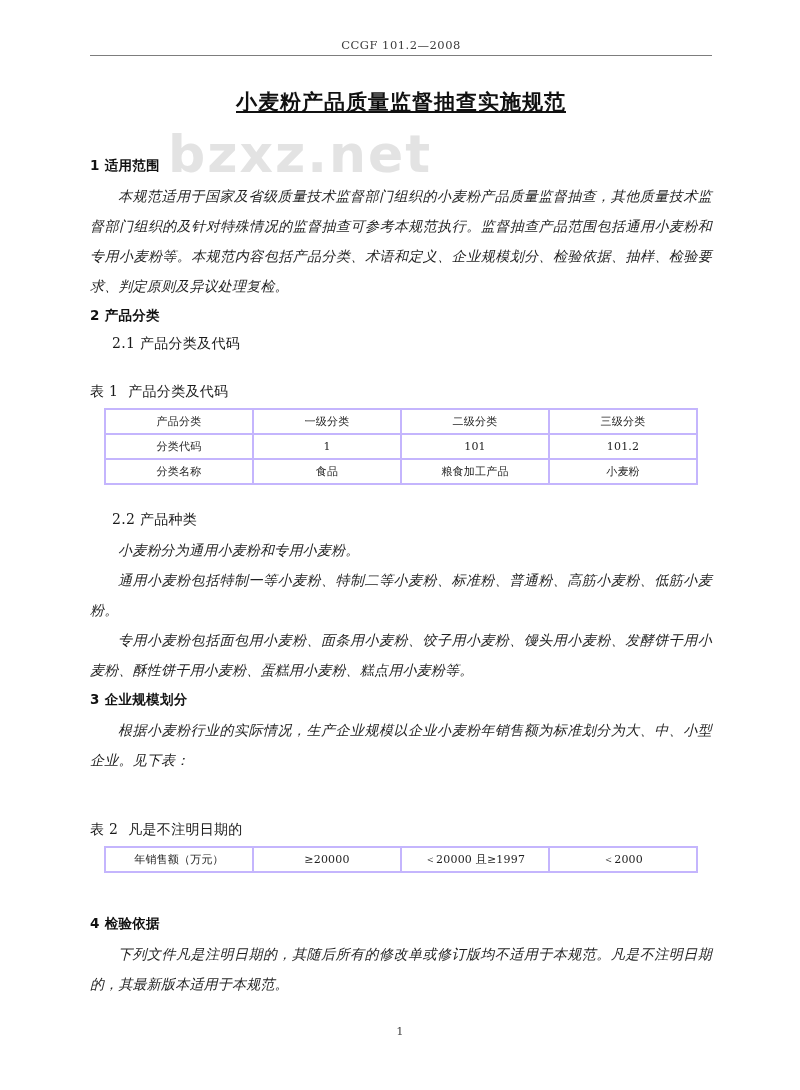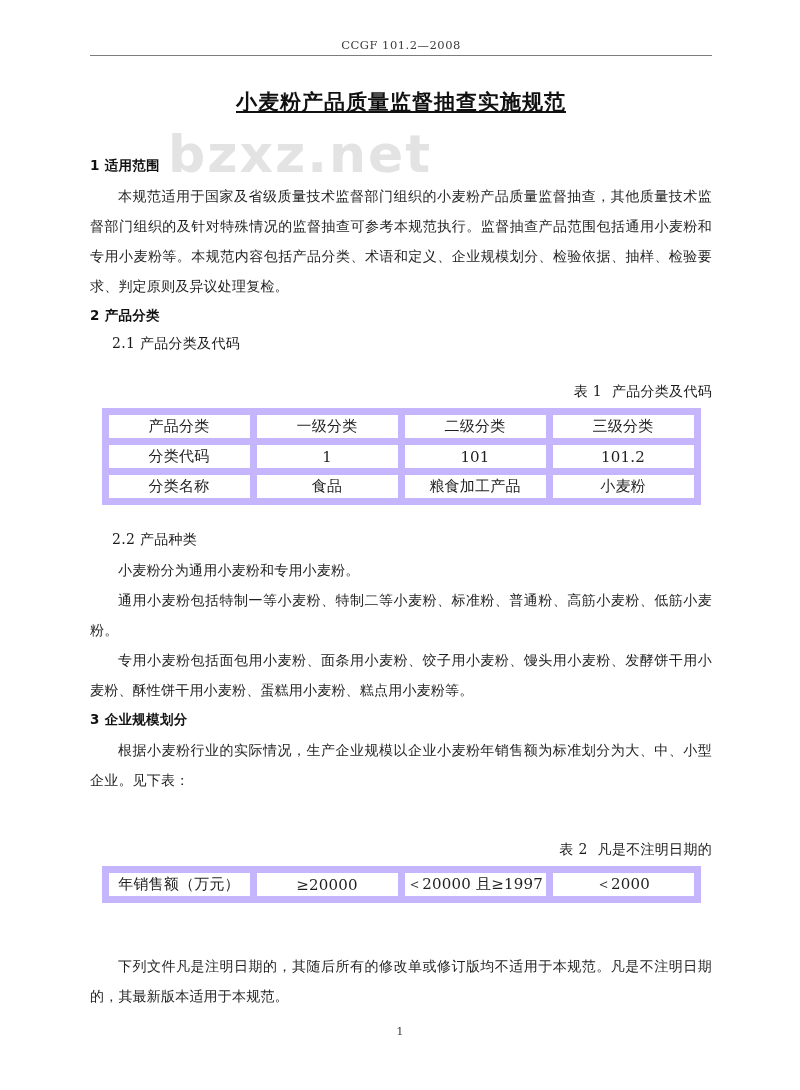--- a/index.html
+++ b/index.html
@@ -96,52 +96,52 @@
   }
   p.body {
     font-size: 14px;
     line-height: 30px;
     margin: 0;
     text-align: justify;
     text-justify: inter-ideograph;
     color: #1f1f1f;
     letter-spacing: 0.2px;
   }
-  p.indent { text-indent: 2em; }
+  p.indent { text-indent: 2em; font-style: italic; }
 
   .sp-title-gap { height: 40px; }
   .gap-6  { height: 6px; }
   .gap-10 { height: 10px; }
   .gap-12 { height: 12px; }
   .gap-16 { height: 16px; }
   .gap-26 { height: 26px; }
   .gap-30 { height: 30px; }
 
   
   .table-caption {
-    text-align: right;
+    text-align: left;
     font-size: 14px;
     color: #1a1a1a;
     letter-spacing: 0.3px;
     margin-bottom: 7px;
   }
   .table-caption .cap-num { margin-right: 10px; }
 
   table.doc-table {
     border-collapse: collapse;
     width: 592px;
     margin: 0 auto;
     table-layout: fixed;
   }
   table.doc-table td {
-    border: 7px solid #c4b5fd;
+    border: 2px solid #c4b5fd;
     height: 21px;
     text-align: center;
     vertical-align: middle;
-    font-size: 15px;
+    font-size: 11px;
     color: #1f1f1f;
     letter-spacing: 0.2px;
     font-family: "DejaVu Serif", "Liberation Serif", serif;
     padding: 1px 2px;
   }
   table.doc-table col.c1 { width: 148px; }
   table.doc-table col.c2 { width: 148px; }
   table.doc-table col.c3 { width: 148px; }
   table.doc-table col.c4 { width: 148px; }
 
@@ -250,20 +250,21 @@
           <td>≥20000</td>
           <td>＜20000 且≥1997</td>
           <td>＜2000</td>
         </tr>
       </tbody>
     </table>
 
     <div class="gap-30"></div>
     <div class="gap-12"></div>
 
+    <div class="h1">4 检验依据</div>
     <div class="gap-6"></div>
     <p class="body indent">下列文件凡是注明日期的，其随后所有的修改单或修订版均不适用于本规范。凡是不注明日期的，其最新版本适用于本规范。</p>
 
   </div>
 
   <div class="page-number">1</div>
 
 </div>
 
 </body></html>

